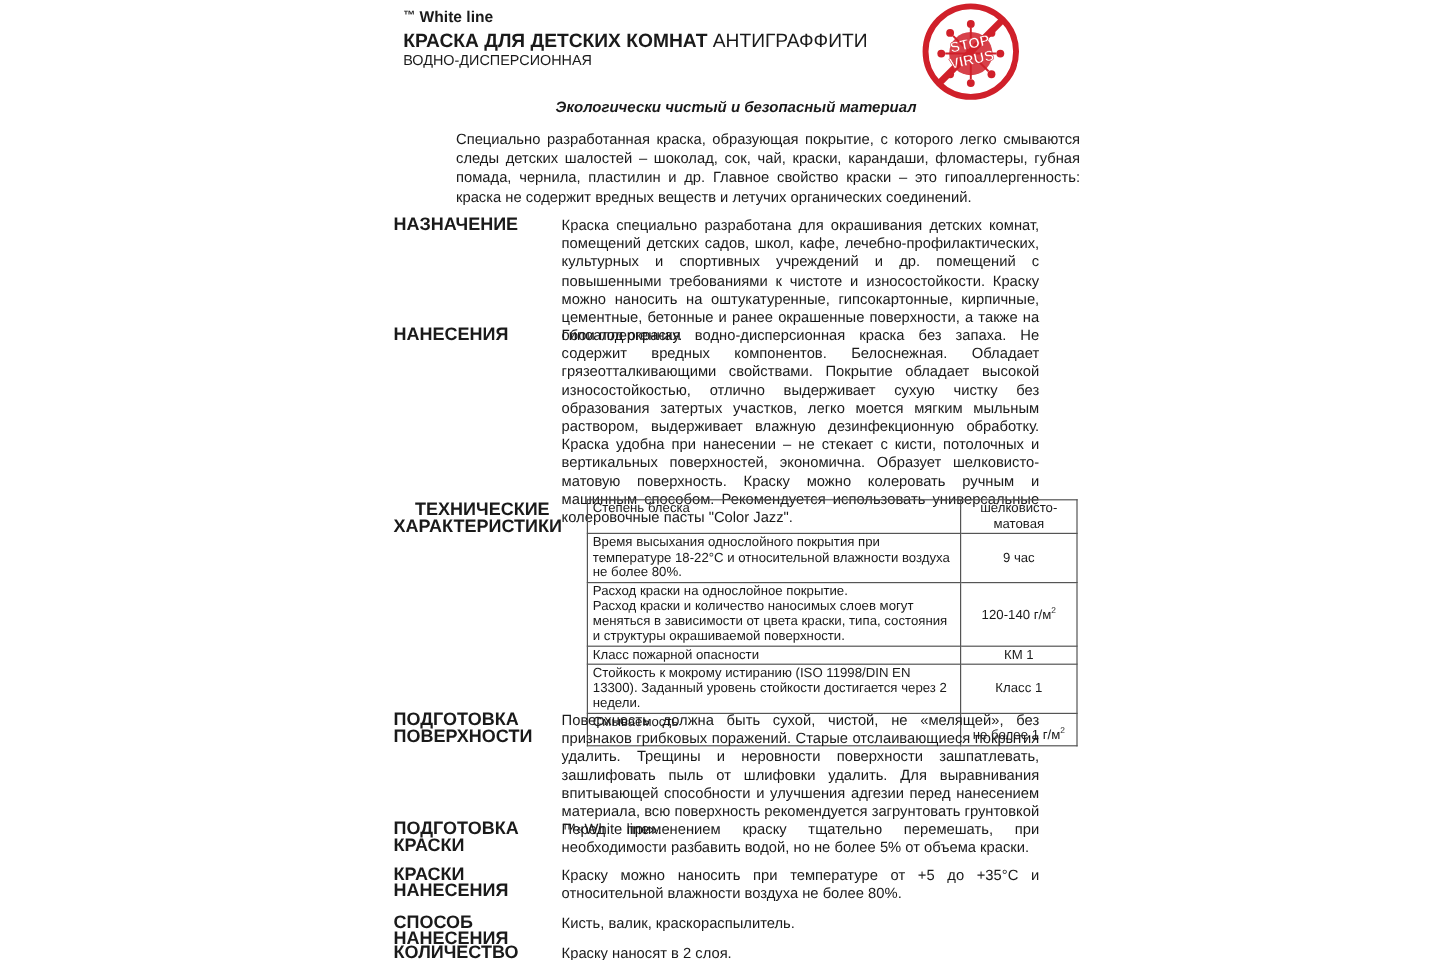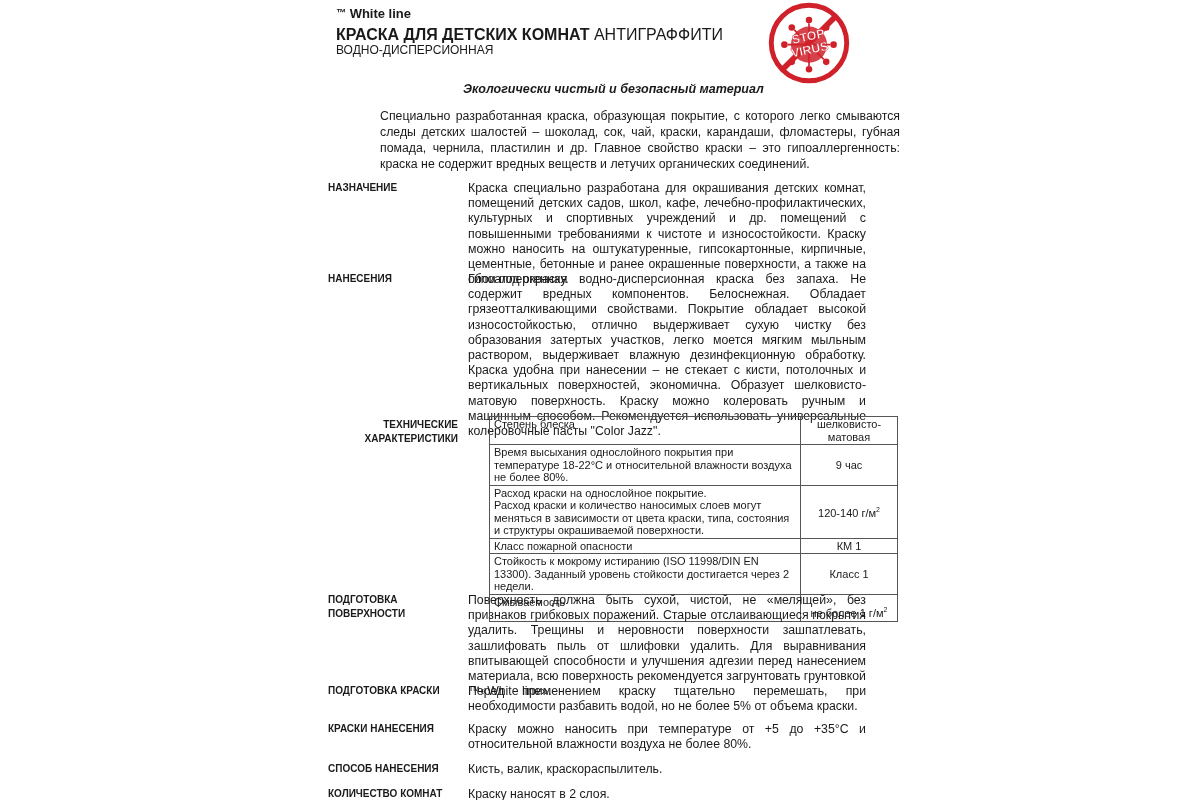--- a/index.html
+++ b/index.html
@@ -10,21 +10,21 @@
     .brand { position: absolute; left: 336px; top: 6px; font-size: 13px; font-weight: bold; }
     .brand .tm { font-size: 10px; vertical-align: 2px; }
     .title { position: absolute; left: 336px; top: 26px; font-size: 16px; white-space: nowrap; }
     .title b { font-weight: bold; }
     .title span.sub { font-weight: normal; }
     .subtitle { position: absolute; left: 336px; top: 43px; font-size: 12px; }
     .logo { position: absolute; left: 768px; top: 2px; width: 82px; height: 82px; }
     .tagline { position: absolute; left: 463px; top: 82px; font-size: 12.5px; font-style: italic; font-weight: bold; }
     .intro { position: absolute; left: 344px; top: 108px; width: 520px; font-size: 12.3px; line-height: 16px; text-align: justify; margin-left: 36px; }
     .section { position: absolute; left: 328px; width: 545px; }
-    .section .label { position: absolute; left: 0; top: 0; width: 135px; font-size: 10px; font-weight: bold; line-height: 13.5px; }
+    .section .label { position: absolute; left: 0; top: 0; width: 135px; font-size: 15px; font-weight: bold; line-height: 13.5px; }
     .section .text { position: absolute; left: 140px; top: 0; width: 398px; font-size: 12.3px; line-height: 15.2px; text-align: justify; }
     table.specs {
       position: absolute; left: 489px; top: 416px; width: 409px;
       border-collapse: collapse; font-size: 11px; line-height: 12.5px;
     }
     table.specs td { border: 1px solid #555; padding: 1px 4px; vertical-align: top; }
     table.specs td.val { width: 88px; text-align: center; vertical-align: middle; }
     table.specs td.val.top { vertical-align: top; }
     table.specs td.val.bottom { vertical-align: bottom; }
     sup { font-size: 7px; }

